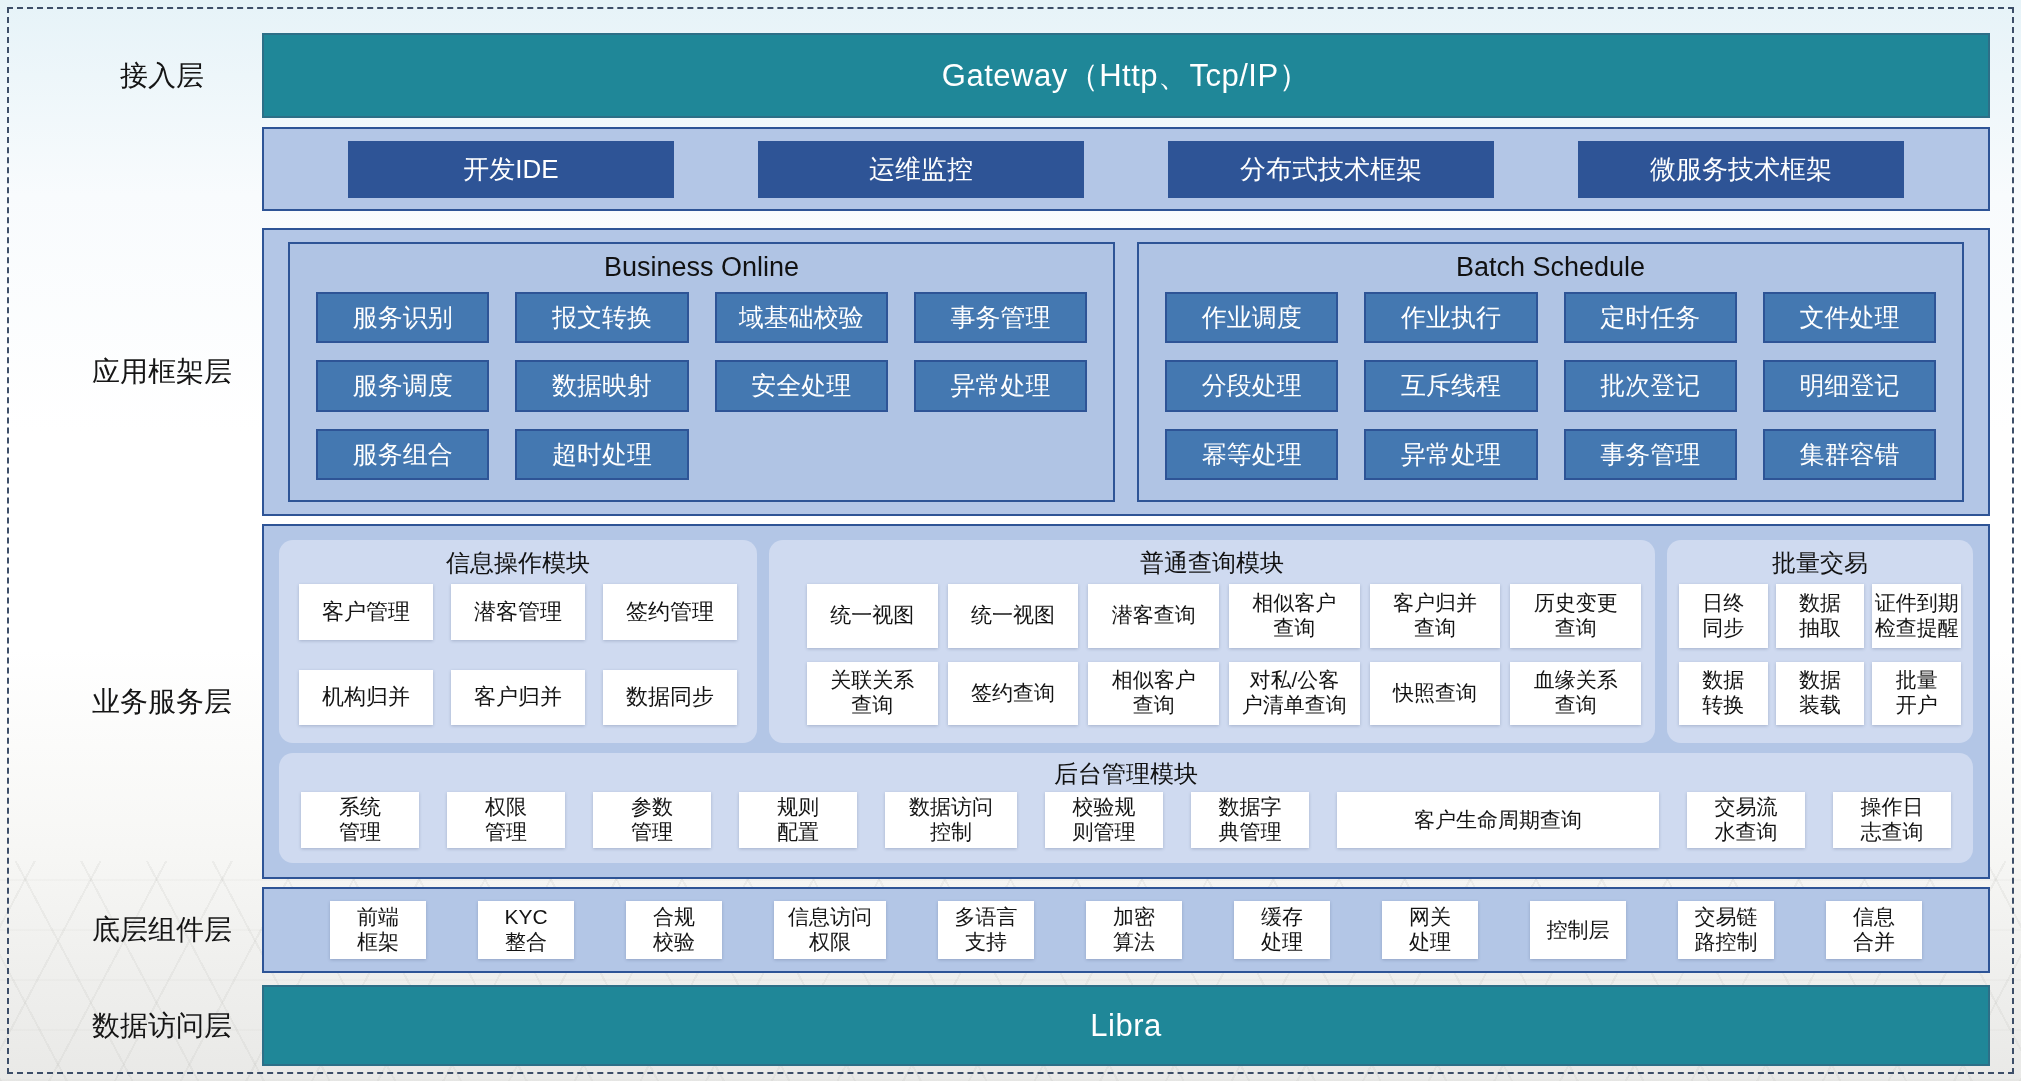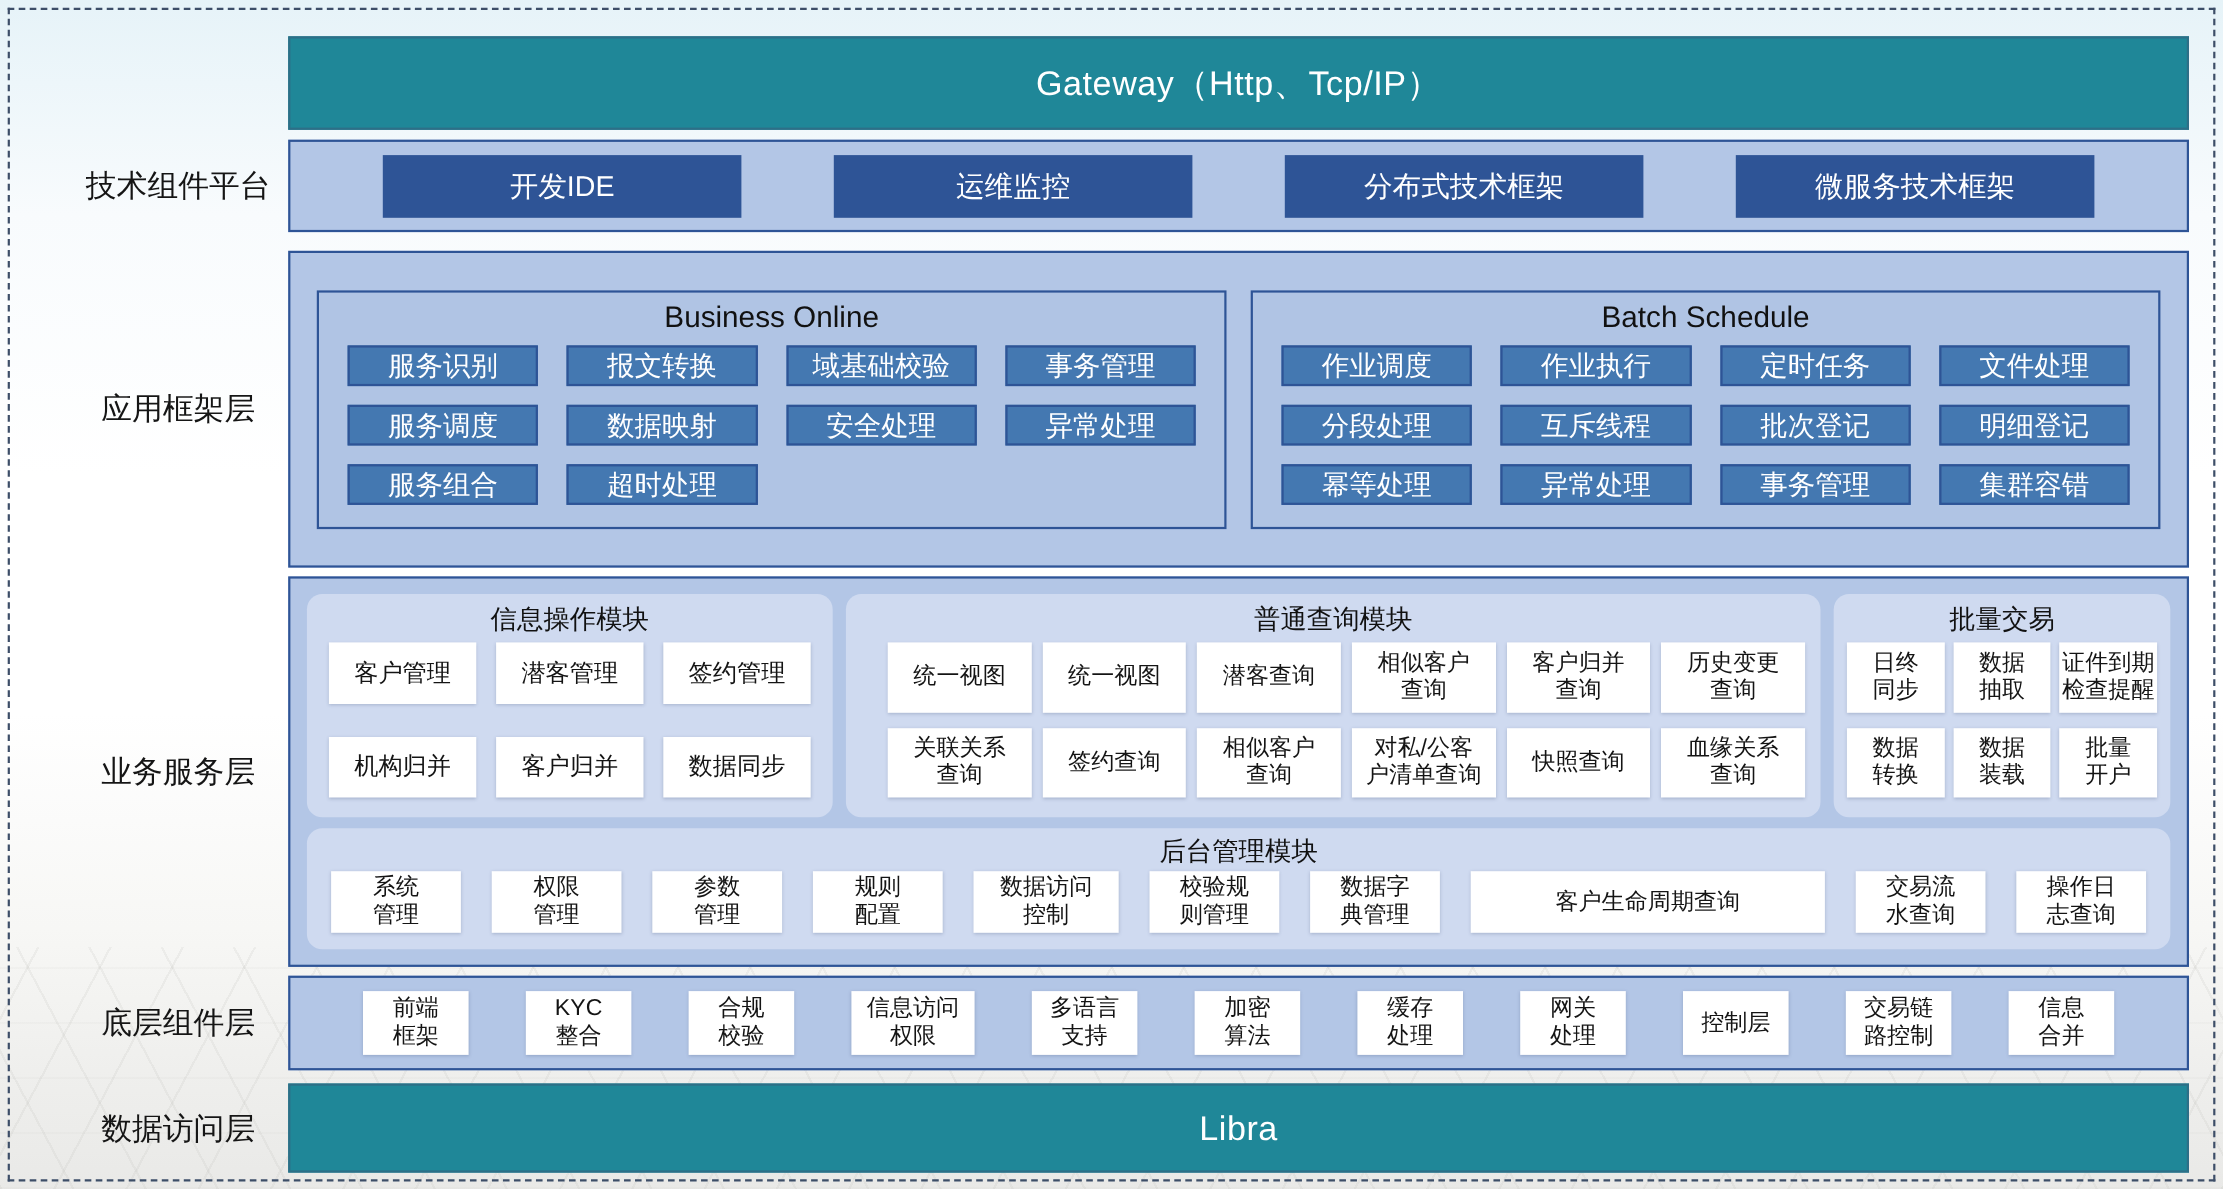--- a/index.html
+++ b/index.html
@@ -39,21 +39,21 @@
   #tech-row{
     top:127px;height:84px;background:#b3c6e6;border:2px solid #2e5496;
     display:flex;align-items:center;justify-content:space-evenly;
   }
   .tech-btn{
     width:326px;height:57px;background:#2e5496;color:#fff;
     display:flex;align-items:center;justify-content:center;font-size:26px;
   }
   #app-row{
     top:228px;height:288px;background:#b3c6e6;border:2px solid #2e5496;
-    display:flex;gap:22px;padding:12px 24px;align-items:center;
+    display:flex;gap:22px;padding:12px 24px;
   }
   .fw-panel{flex:1;border:2px solid #2e5496;background:#b0c4e4;display:flex;flex-direction:column;box-sizing:border-box;}
   .fw-title{height:46px;display:flex;align-items:center;justify-content:center;font-size:27px;color:#111;}
   .fw-grid{flex:1;display:grid;grid-template-columns:repeat(4,1fr);gap:17px 26px;padding:2px 26px 20px;}
   .fw-btn{
     background:#4478b1;border:2px solid #2e5496;color:#fff;font-size:25px;
     display:flex;align-items:center;justify-content:center;box-sizing:border-box;
   }
   .span2{grid-column:span 2;}
   #biz-row{
@@ -91,21 +91,21 @@
   .base-card{min-width:96px;padding:0 14px;height:58px;font-size:21px;box-sizing:border-box;}
   #libra-row{top:985px;height:81px;}
 </style>
 </head>
 <body>
 
 <div class="canvas">
   <div class="bg-cubes"></div>
   <div class="dashed-frame"></div>
 
-  <div class="layer-label" style="top:127px;height:84px;">技术组件平台</div>
+  <div class="layer-label" style="top:33px;height:85px;">接入层</div>
   <div class="layer-label" style="top:228px;height:288px;">应用框架层</div>
   <div class="layer-label" style="top:524px;height:355px;">业务服务层</div>
   <div class="layer-label" style="top:887px;height:86px;">底层组件层</div>
   <div class="layer-label" style="top:985px;height:81px;">数据访问层</div>
 
   <div id="gateway-row" class="row teal-bar">
     <span>Gateway（Http、Tcp/IP）</span>
   </div>
 
   <div id="tech-row" class="row">

